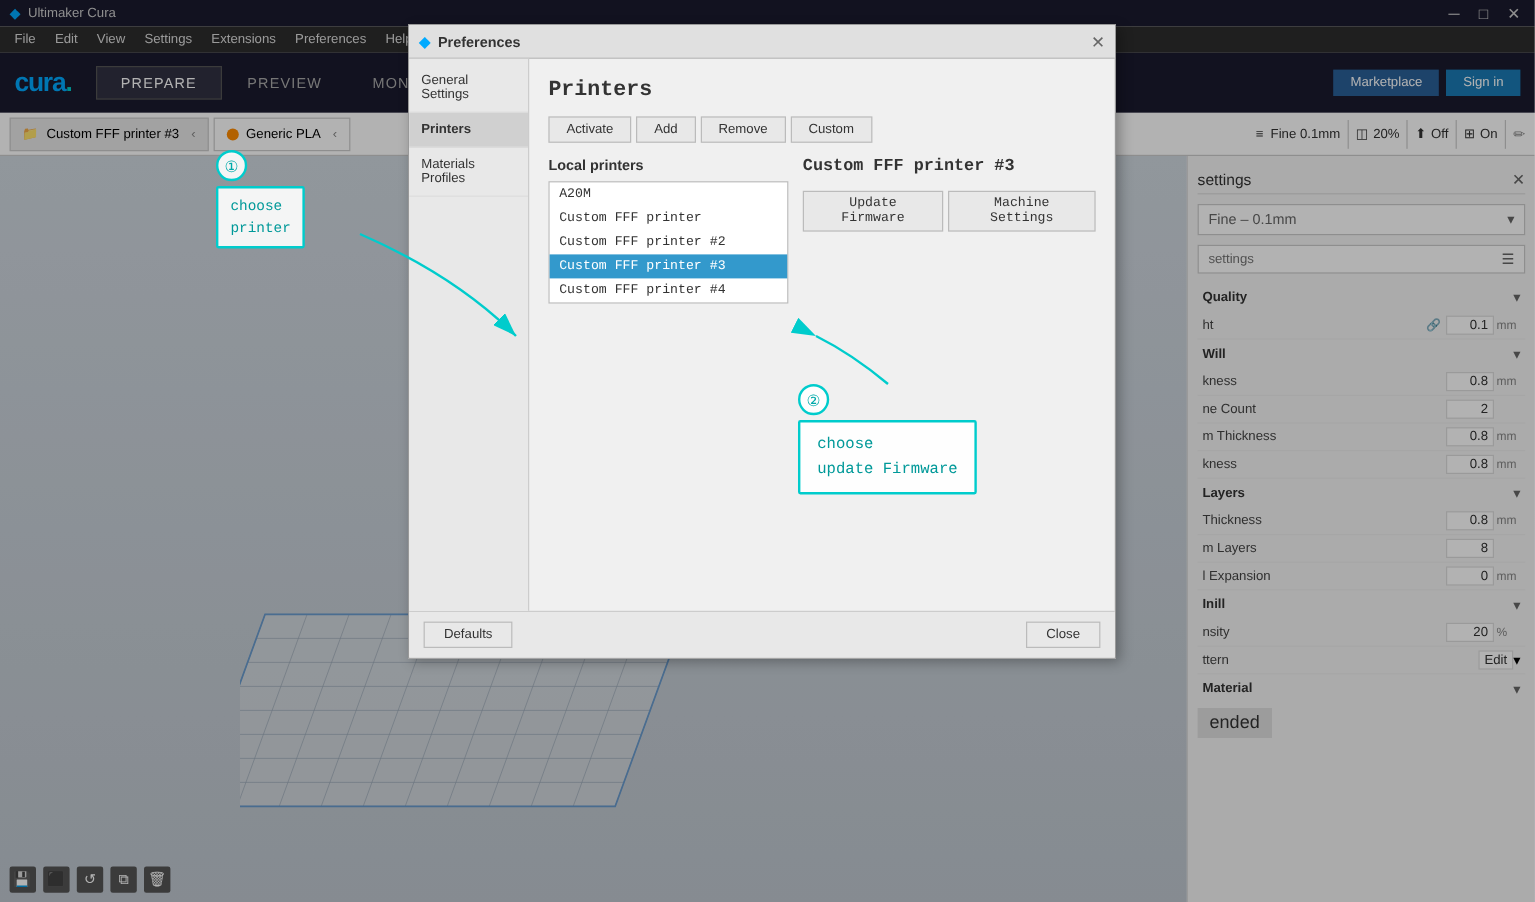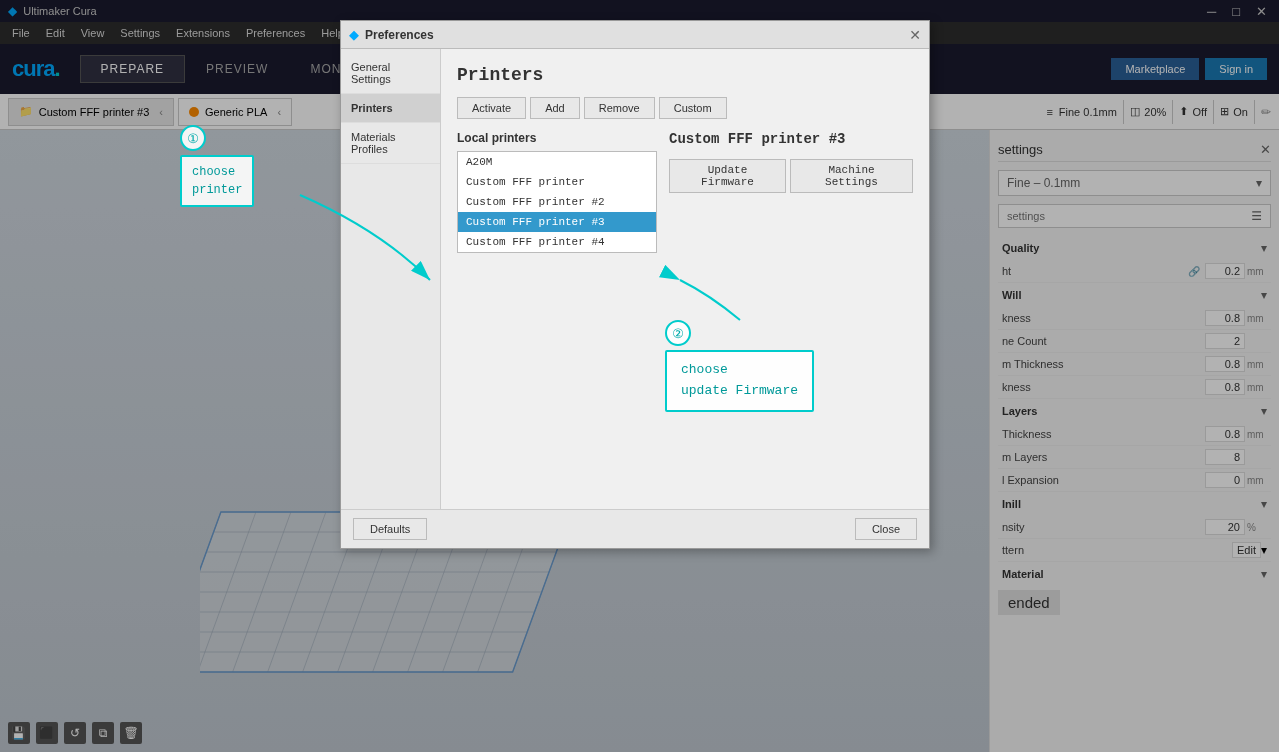--- a/index.html
+++ b/index.html
@@ -246,21 +246,21 @@
     </div>
 
     
     <div class="section-header">
       <span class="label">Qu<span>ality</span></span>
       <span class="arrow">▾</span>
     </div>
     <div class="setting-row">
       <span class="name">ht</span>
       <span class="link-icon">🔗</span>
-      <span class="value">0.2</span>
+      <span class="value">0.1</span>
       <span class="unit">mm</span>
     </div>
 
     
     <div class="section-header">
       <span class="label">W<span>ill</span></span>
       <span class="arrow">▾</span>
     </div>
     <div class="setting-row">
       <span class="name">kness</span>

